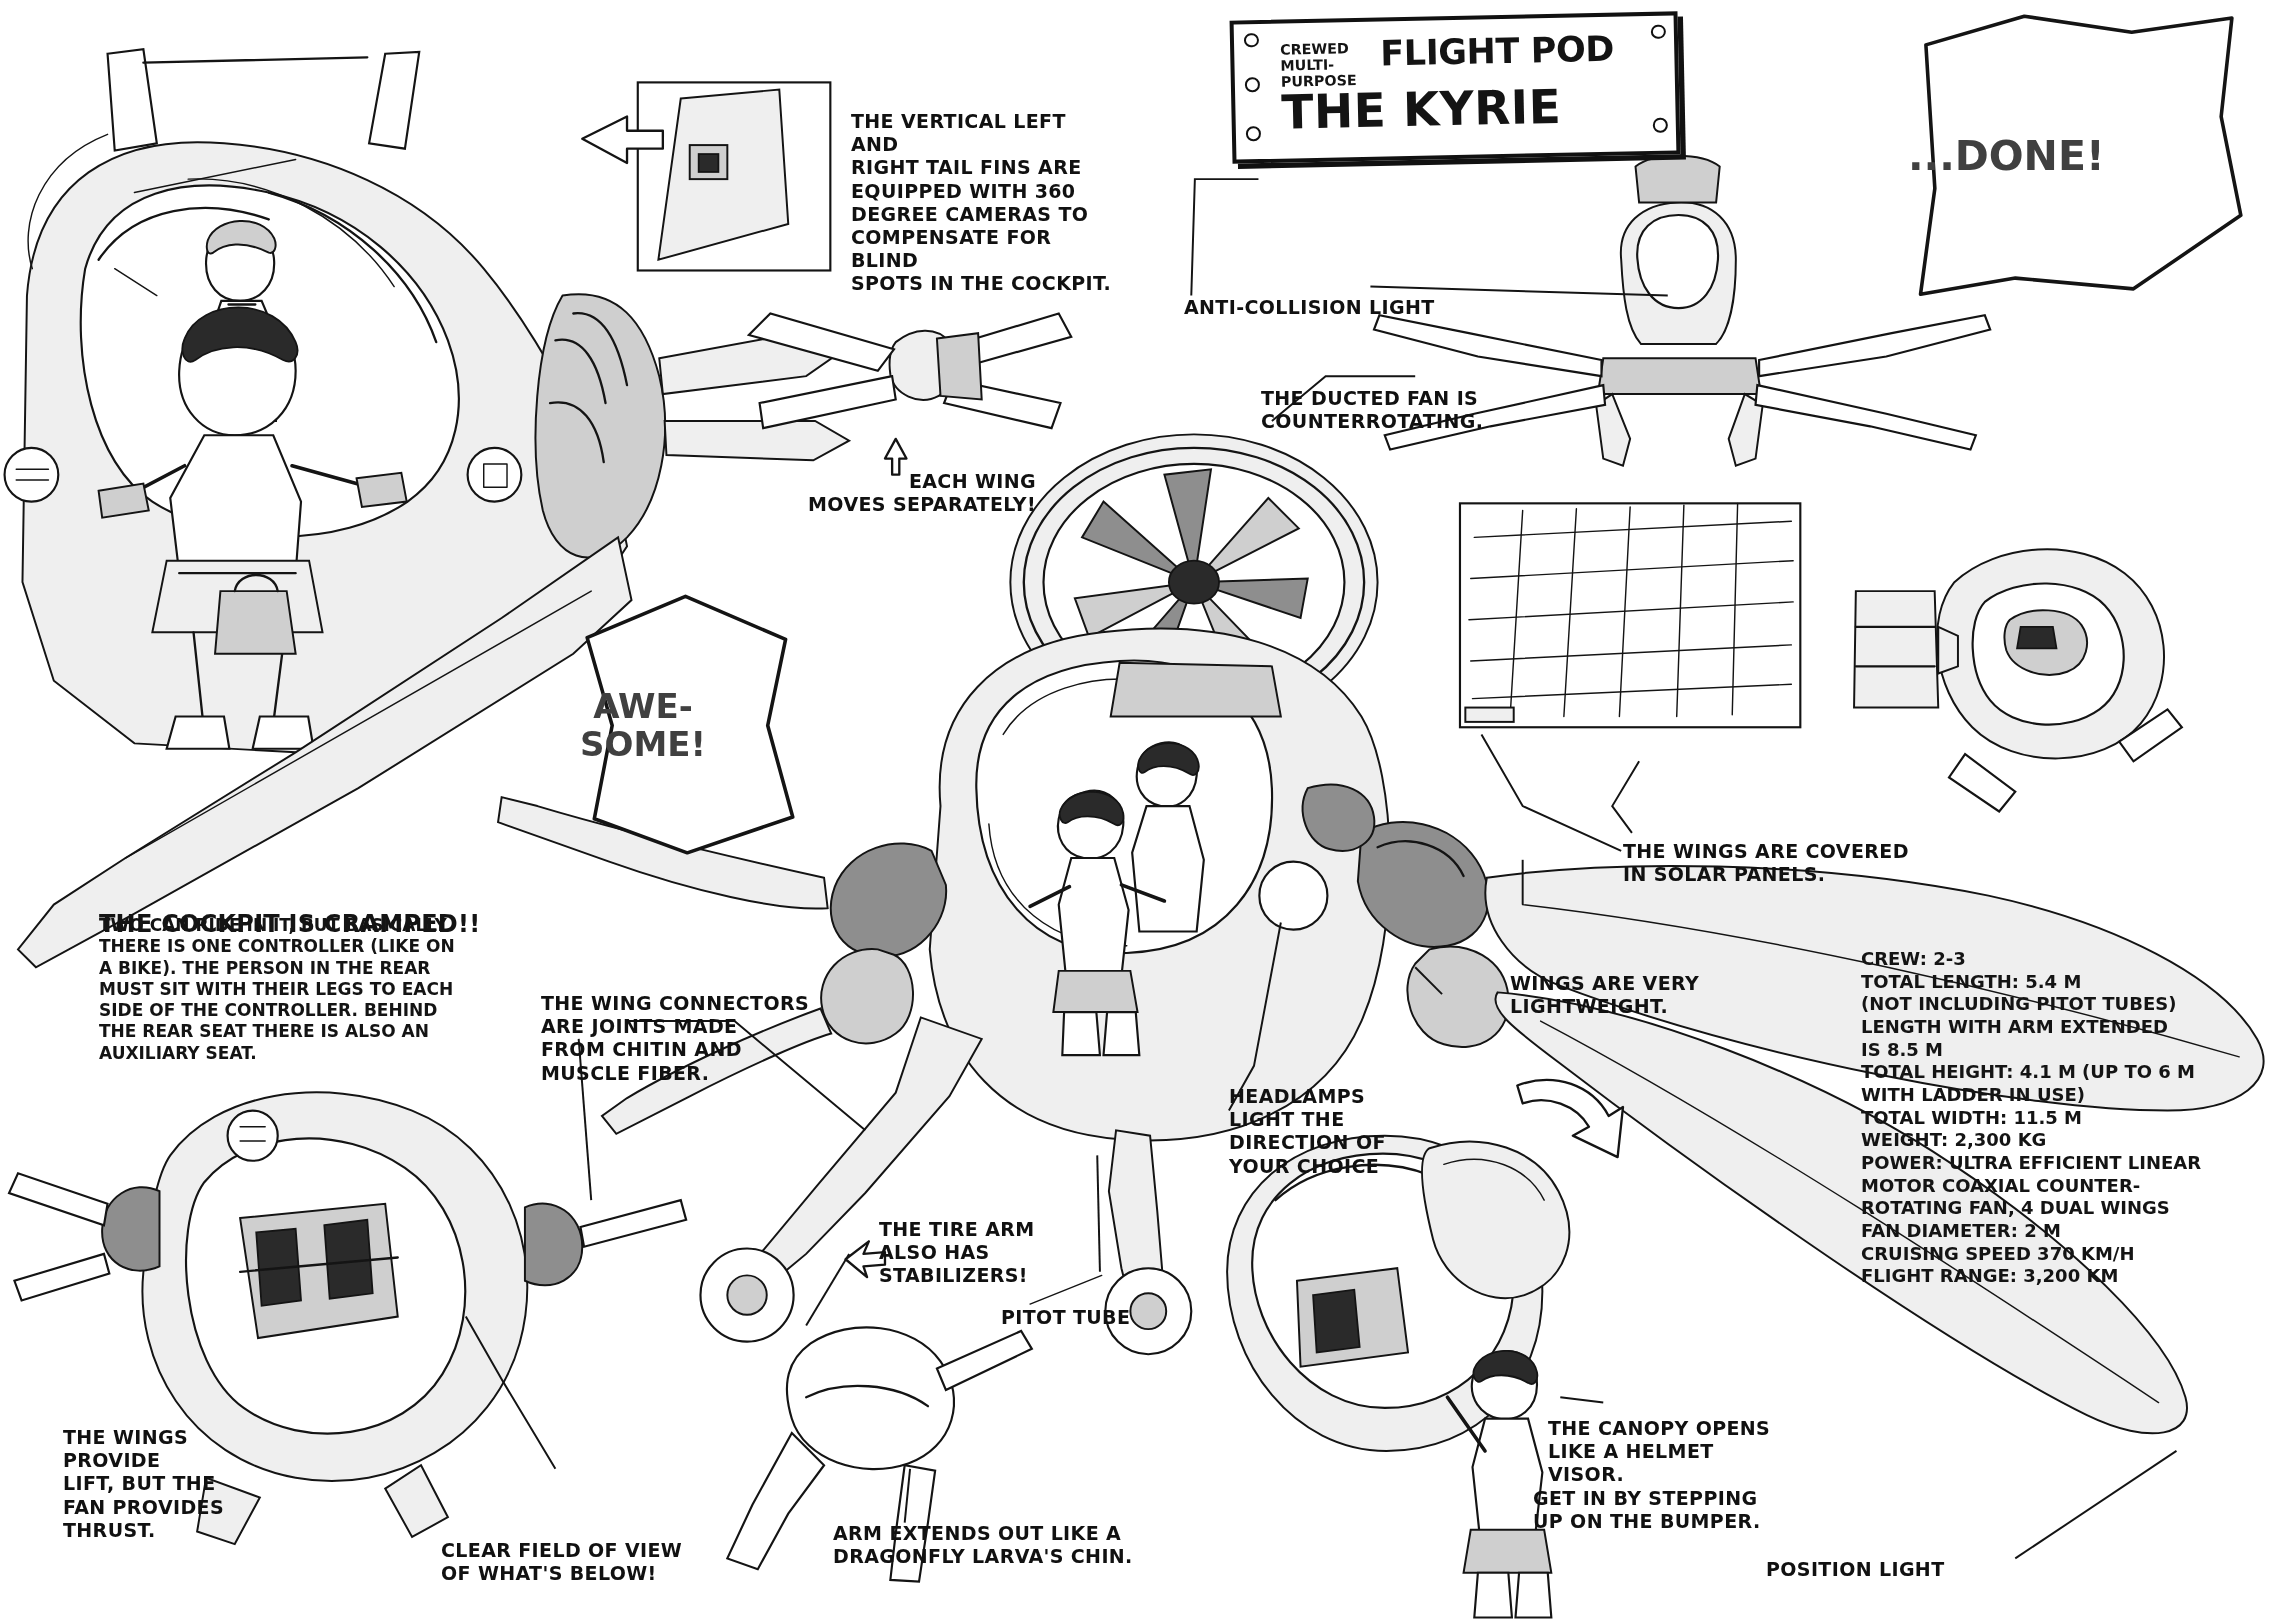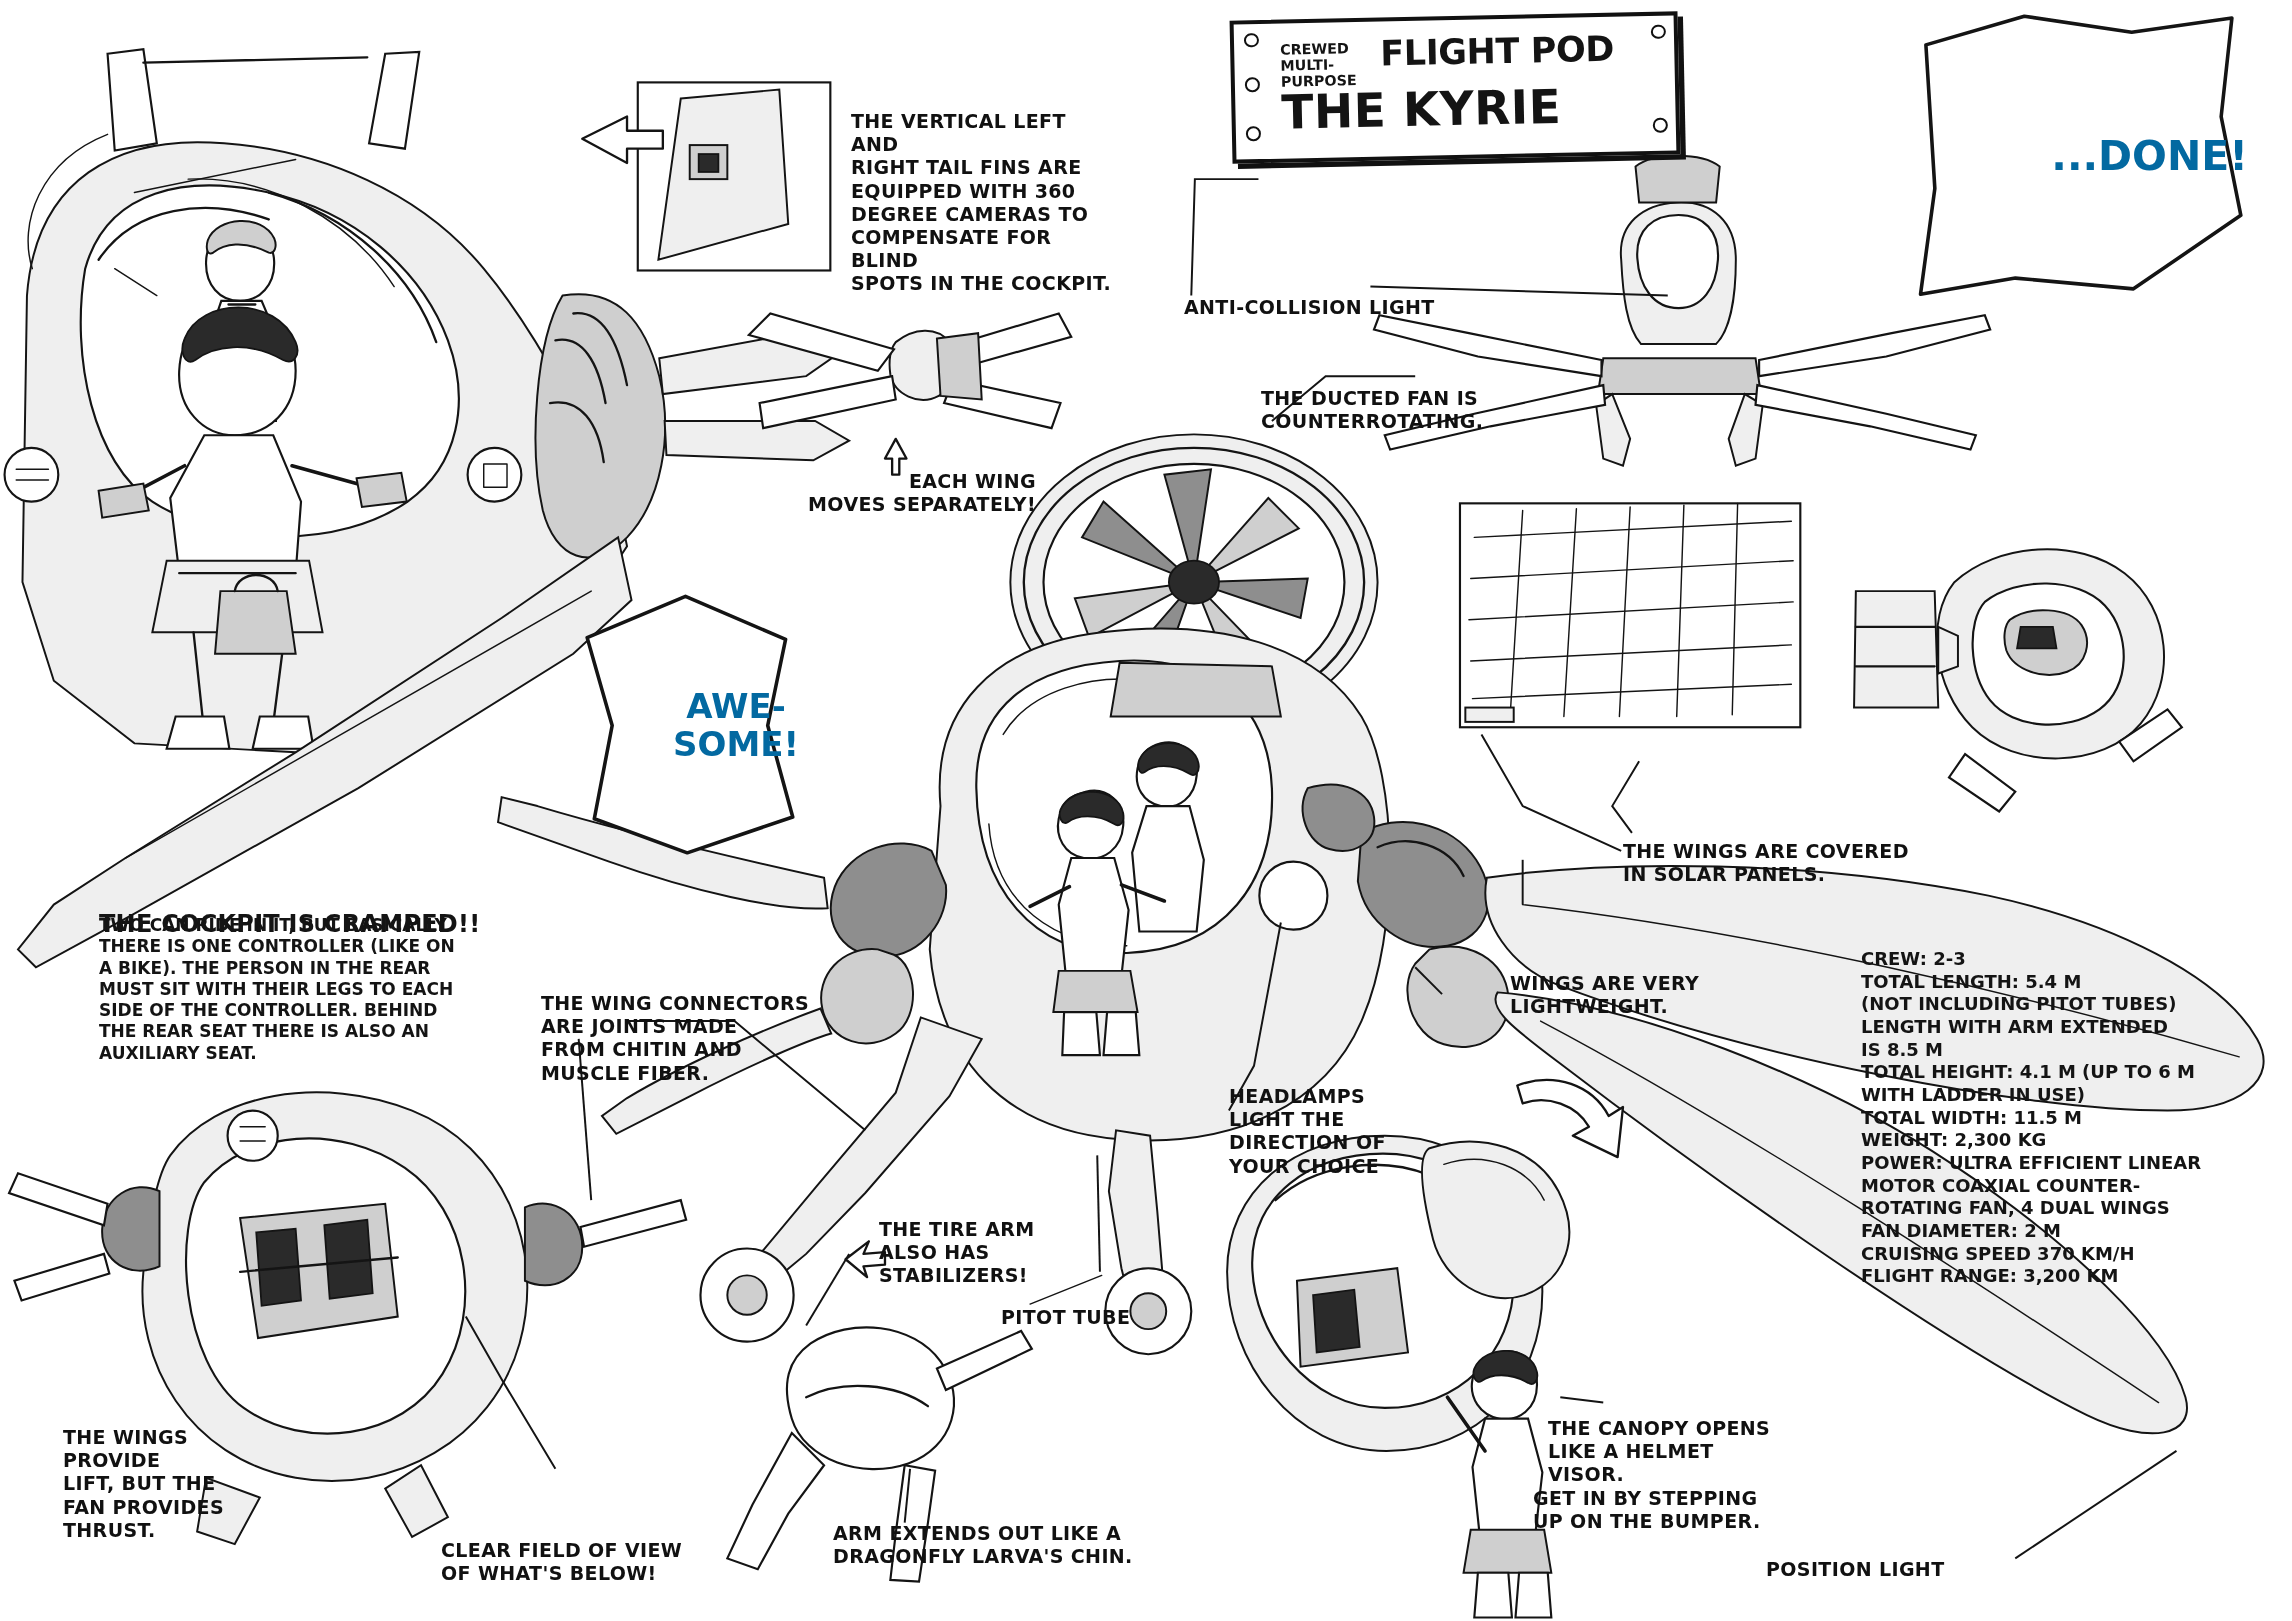--- a/index.html
+++ b/index.html
@@ -123,25 +123,25 @@
     height: 10.7px;
     border: 2.7px solid #111;
     border-radius: 50%;
     background: #fff;
   }
   
   .balloon {
     position: absolute;
     display: flex;
     align-items: center;
-    justify-content: flex-end;
+    justify-content: flex-start;
     text-align: center;
     font-weight: 700;
     text-transform: uppercase;
-    color: #0369a1;
+    color: #404040;
   }
   .balloon .txt { position: relative; z-index: 2; white-space: pre-line; line-height: 1.1; }
   .balloon svg { position: absolute; inset: 0; width: 100%; height: 100%; z-index: 1; }
   #balloon-done { left: 1908px; top: 9px; width: 340px; height: 296px; font-size: 41px; }
   #balloon-awesome { left: 580px; top: 591px; width: 219px; height: 269px; font-size: 34px; }
 
   
   svg.art { position: absolute; left: 0; top: 0; width: 2293px; height: 1622px; }
   .ink { fill: none; stroke: #141414; stroke-width: 2.6; stroke-linecap: round; stroke-linejoin: round; }
   .ink-thin { fill: none; stroke: #141414; stroke-width: 1.6; stroke-linecap: round; stroke-linejoin: round; }

